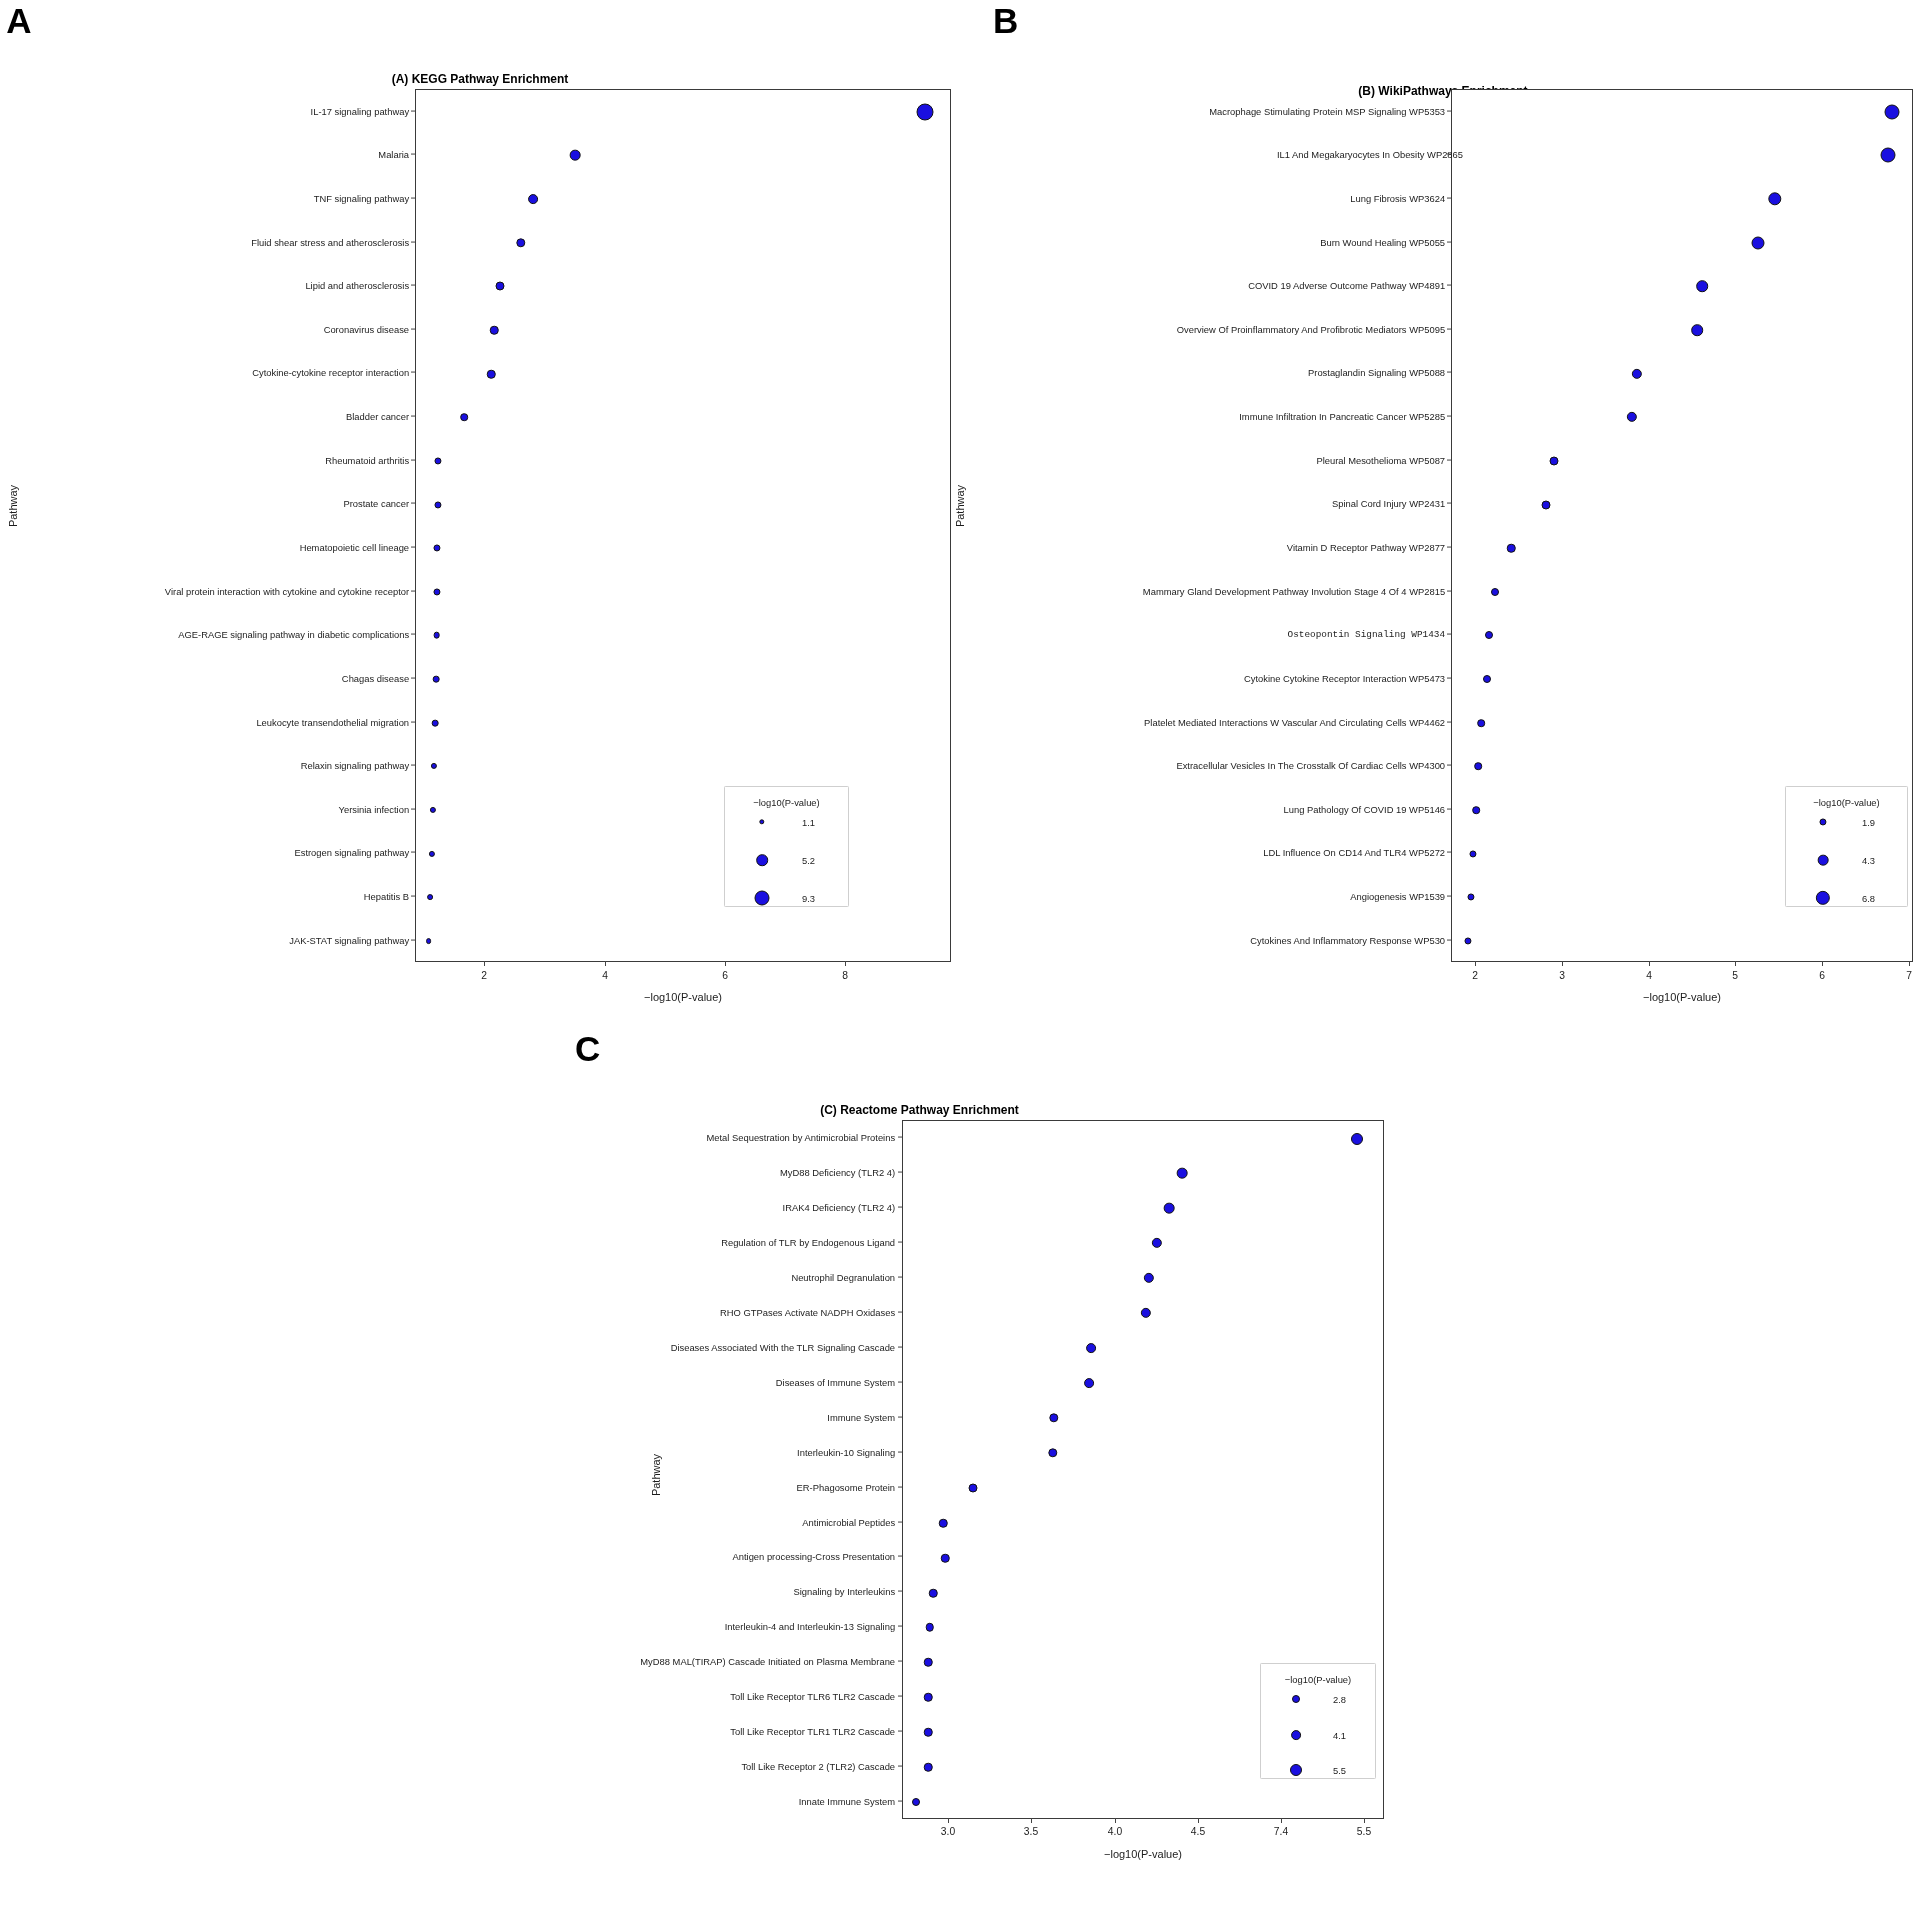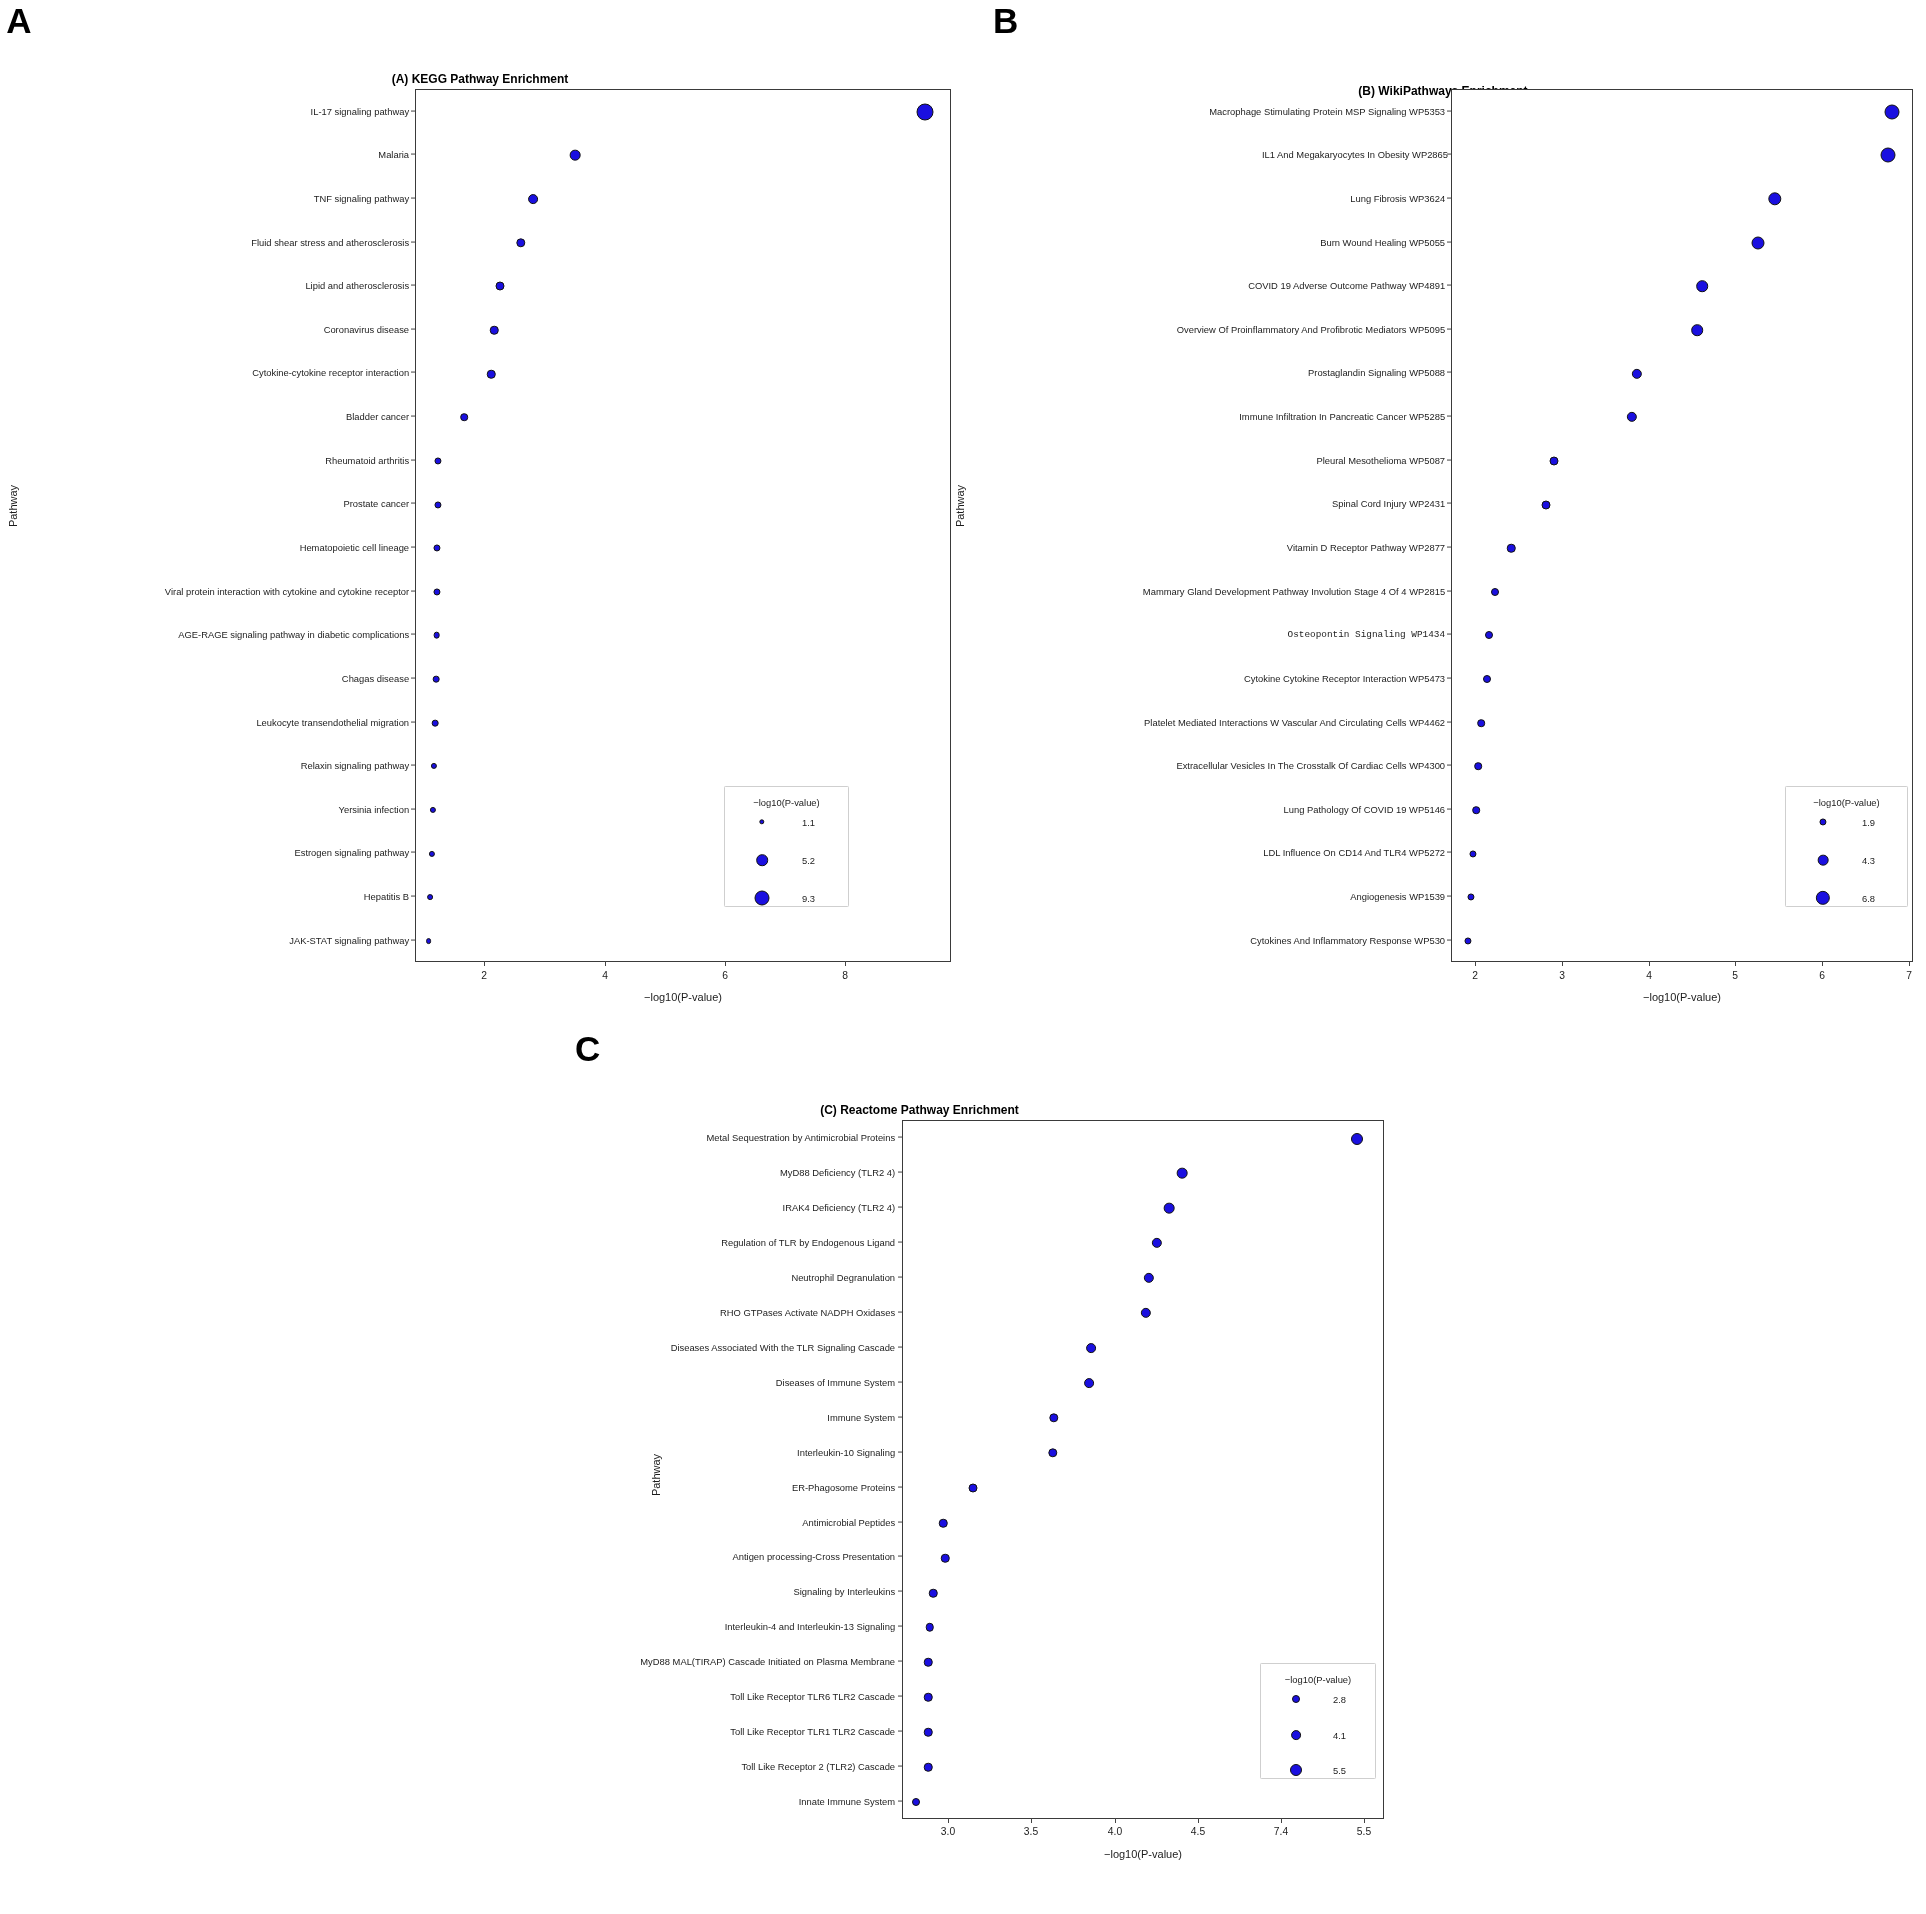--- a/index.html
+++ b/index.html
@@ -193,21 +193,21 @@
         <div class="legend-dot" style="width: 10.7px; height: 10.7px; left: 37px; top: 73px;"></div>
         <div class="legend-val" style="left: 76px; top: 73px;">4.3</div>
         <div class="legend-dot" style="width: 14.3px; height: 14.3px; left: 37px; top: 111px;"></div>
         <div class="legend-val" style="left: 76px; top: 111px;">6.8</div>
       </div>
     </div>
   <div class="xaxis-title" style="left:491px;width:462px;top:937px;">−log10(P-value)</div>
 <div class="ytick" style="left: 487px; top: 57px;"></div>
     <div class="ylabel-cell" style="left: 7.1px; width: 478px; top: 57px;">Macrophage Stimulating Protein MSP Signaling WP5353</div>
     <div class="ytick" style="left: 487px; top: 100px;"></div>
-    <div class="ylabel-cell" style="left: 10px; width: 478px; top: 100px;">IL1 And Megakaryocytes In Obesity WP2865</div>
+    <div class="ylabel-cell" style="left: 25px; width: 478px; top: 100px;">IL1 And Megakaryocytes In Obesity WP2865</div>
     <div class="ytick" style="left: 487px; top: 144px;"></div>
     <div class="ylabel-cell" style="left: 7.1px; width: 478px; top: 144px;">Lung Fibrosis WP3624</div>
     <div class="ytick" style="left: 487px; top: 188px;"></div>
     <div class="ylabel-cell" style="left: 7.1px; width: 478px; top: 188px;">Burn Wound Healing WP5055</div>
     <div class="ytick" style="left: 487px; top: 231px;"></div>
     <div class="ylabel-cell" style="left: 7.1px; width: 478px; top: 231px;">COVID 19 Adverse Outcome Pathway WP4891</div>
     <div class="ytick" style="left: 487px; top: 275px;"></div>
     <div class="ylabel-cell" style="left: 7.1px; width: 478px; top: 275px;">Overview Of Proinflammatory And Profibrotic Mediators WP5095</div>
     <div class="ytick" style="left: 487px; top: 318px;"></div>
     <div class="ylabel-cell" style="left: 7.1px; width: 478px; top: 318px;">Prostaglandin Signaling WP5088</div>
@@ -320,21 +320,21 @@
     <div class="ylabel-cell" style="left: 7.1px; width: 446px; top: 227px;">RHO GTPases Activate NADPH Oxidases</div>
     <div class="ytick" style="left: 456px; top: 262px;"></div>
     <div class="ylabel-cell" style="left: 7.1px; width: 446px; top: 262px;">Diseases Associated With the TLR Signaling Cascade</div>
     <div class="ytick" style="left: 456px; top: 297px;"></div>
     <div class="ylabel-cell" style="left: 7.1px; width: 446px; top: 297px;">Diseases of Immune System</div>
     <div class="ytick" style="left: 456px; top: 332px;"></div>
     <div class="ylabel-cell" style="left: 7.1px; width: 446px; top: 332px;">Immune System</div>
     <div class="ytick" style="left: 456px; top: 367px;"></div>
     <div class="ylabel-cell" style="left: 7.1px; width: 446px; top: 367px;">Interleukin-10 Signaling</div>
     <div class="ytick" style="left: 456px; top: 402px;"></div>
-    <div class="ylabel-cell" style="left: 7.1px; width: 446px; top: 402px;">ER-Phagosome Proteins</div>
+    <div class="ylabel-cell" style="left: 7.1px; width: 446px; top: 402px;">ER-Phagosome Protein</div>
     <div class="ytick" style="left: 456px; top: 437px;"></div>
     <div class="ylabel-cell" style="left: 7.1px; width: 446px; top: 437px;">Antimicrobial Peptides</div>
     <div class="ytick" style="left: 456px; top: 471px;"></div>
     <div class="ylabel-cell" style="left: 7.1px; width: 446px; top: 471px;">Antigen processing-Cross Presentation</div>
     <div class="ytick" style="left: 456px; top: 506px;"></div>
     <div class="ylabel-cell" style="left: 7.1px; width: 446px; top: 506px;">Signaling by Interleukins</div>
     <div class="ytick" style="left: 456px; top: 541px;"></div>
     <div class="ylabel-cell" style="left: 7.1px; width: 446px; top: 541px;">Interleukin-4 and Interleukin-13 Signaling</div>
     <div class="ytick" style="left: 456px; top: 576px;"></div>
     <div class="ylabel-cell" style="left: 7.1px; width: 446px; top: 576px;">MyD88 MAL(TIRAP) Cascade Initiated on Plasma Membrane</div>

